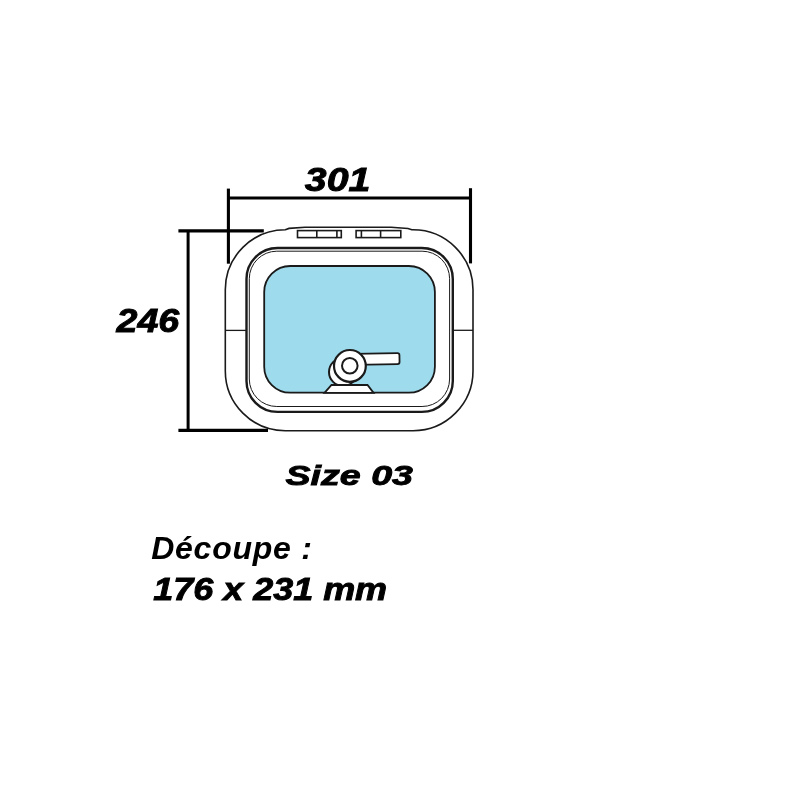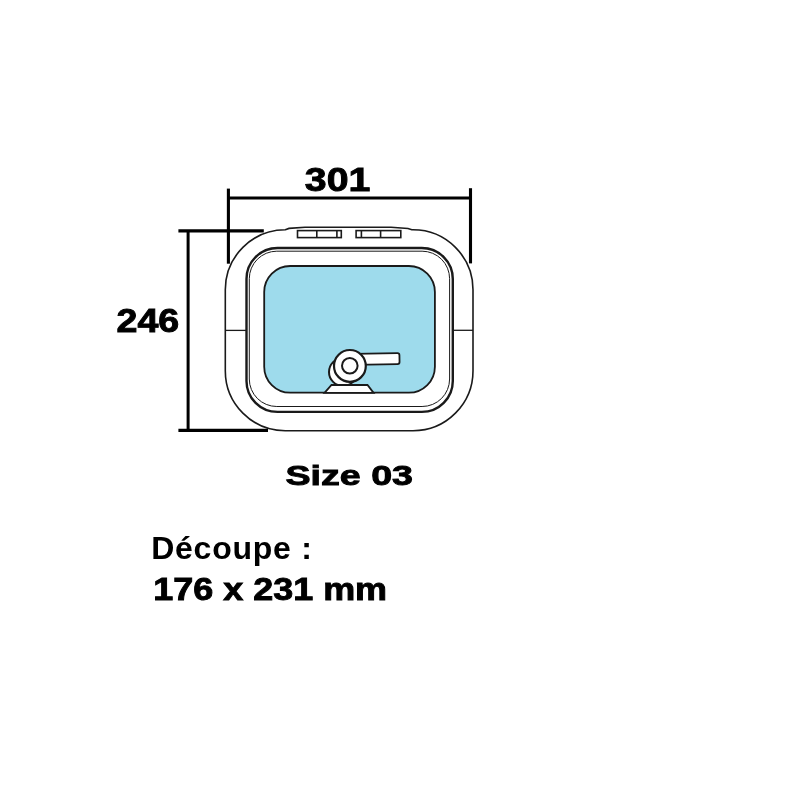--- a/index.html
+++ b/index.html
@@ -1,16 +1,16 @@
 <!DOCTYPE html>
 <html><head>
 <meta charset="utf-8">
 <style>
   html,body{margin:0;padding:0;background:#ffffff;}
-  .wrap{width:651px;height:800px;position:relative;font-family:"Liberation Sans", sans-serif;}
+  .wrap{width:651px;height:800px;position:relative;font-family:"Liberation Sans", sans-serif;font-style:italic;}
   svg{position:absolute;left:0;top:0;}
   text{font-family:"Liberation Sans", sans-serif;font-weight:bold;fill:#000;}
 </style>
 </head>
 <body>
 <div class="wrap">
 <svg width="800" height="800" viewBox="0 0 800 800">
 
   <path d="M 285.3 229.8 L 289 228.4 L 305 227.3 L 391 227.3 L 408 228.5 L 411.8 229.8 L 413 229.8
            A 60 60 0 0 1 473 289.8 L 473 370.7 A 60 60 0 0 1 413 430.7

